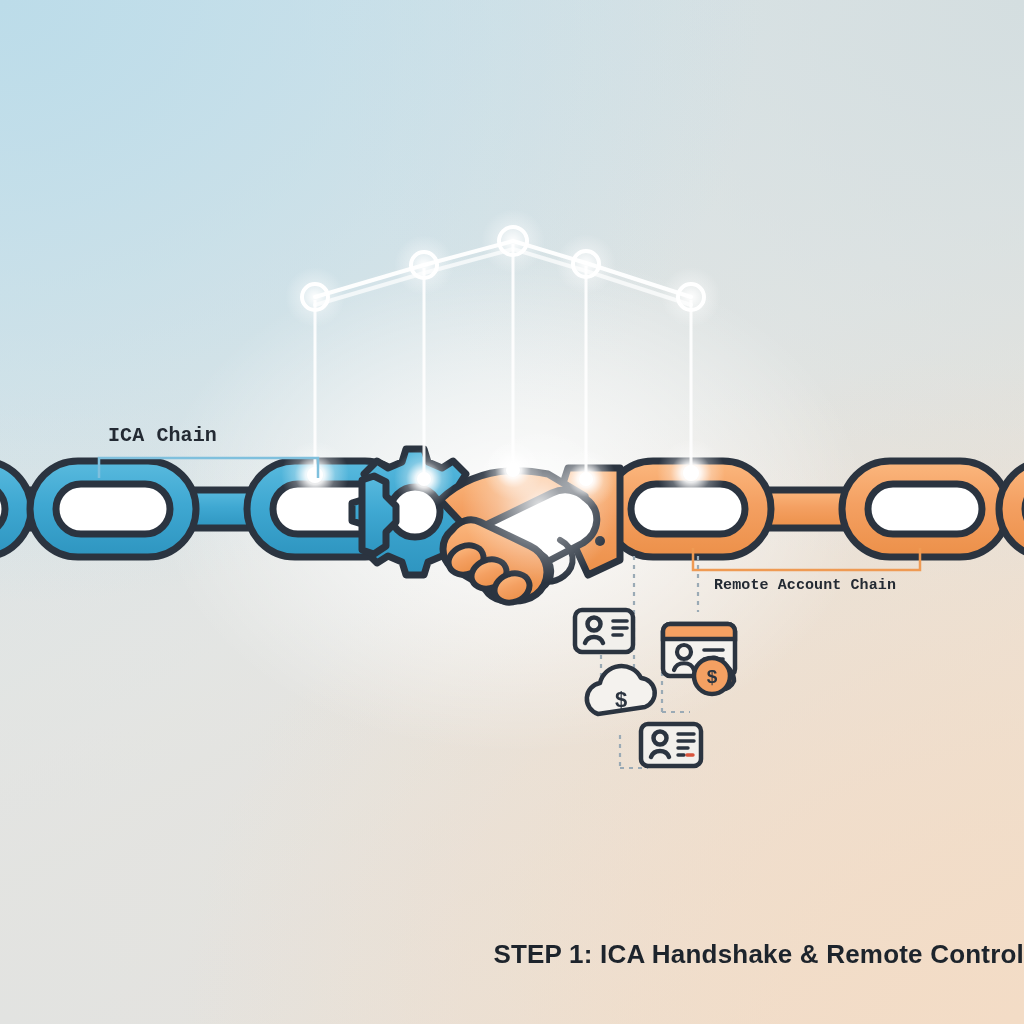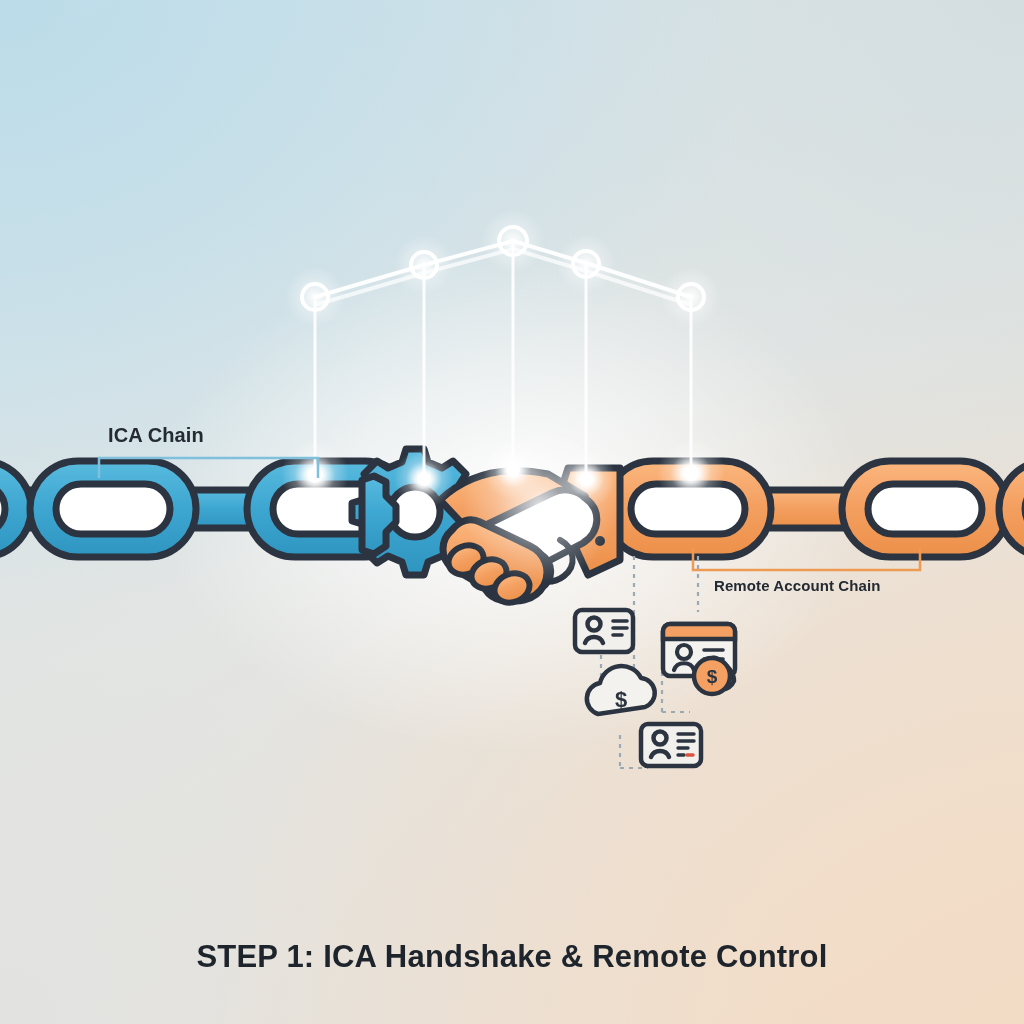--- a/index.html
+++ b/index.html
@@ -19,26 +19,27 @@
       radial-gradient(125% 100% at 0% 100%, #e2e3e1 0%, rgba(226,227,225,0) 62%),
       linear-gradient(150deg,#cfe3ec 0%, #e4e6e4 48%, #f0ddca 100%);
   }
   .bg-glow{
     background:radial-gradient(48% 34% at 50% 49%, rgba(255,255,255,.92) 0%, rgba(255,255,255,.45) 38%, rgba(255,255,255,0) 72%);
   }
   svg.layer{position:absolute;left:0;top:0;width:1024px;height:1024px;}
   .lbl{
     position:absolute;color:#232a33;font-weight:700;letter-spacing:.1px;
     white-space:nowrap;
+    font-family:Liberation Mono, monospace;
   }
   #ica-label{left:108px;top:424px;font-size:20px;}
   #rac-label{left:714px;top:577px;font-size:15px;}
   #caption{
-    position:absolute;left:0;right:0;top:939px;text-align:center;
-    color:#1d242c;font-size:31px;font-weight:700;letter-spacing:.2px;
+    position:absolute;left:0;right:0;top:939px;text-align:right;
+    color:#1d242c;font-size:26px;font-weight:700;letter-spacing:.2px;
   }
 </style>
 </head>
 <body>
 
 <div id="stage">
 
   <div id="bg">
     <div class="l bg-base"></div>
     <div class="l bg-glow"></div>

